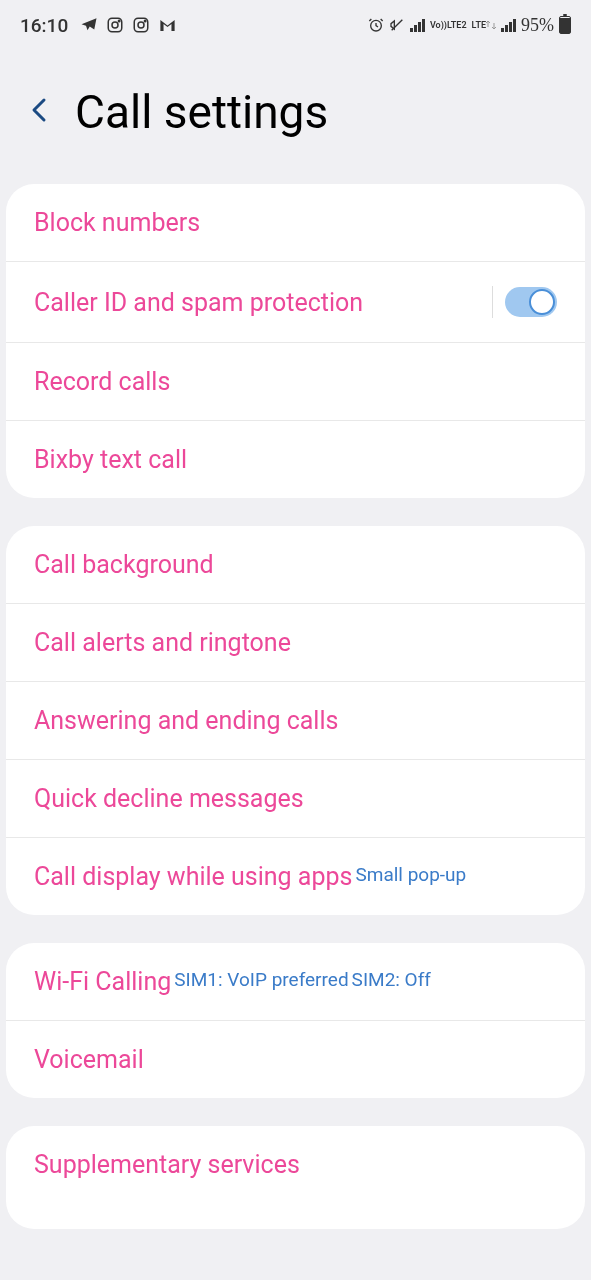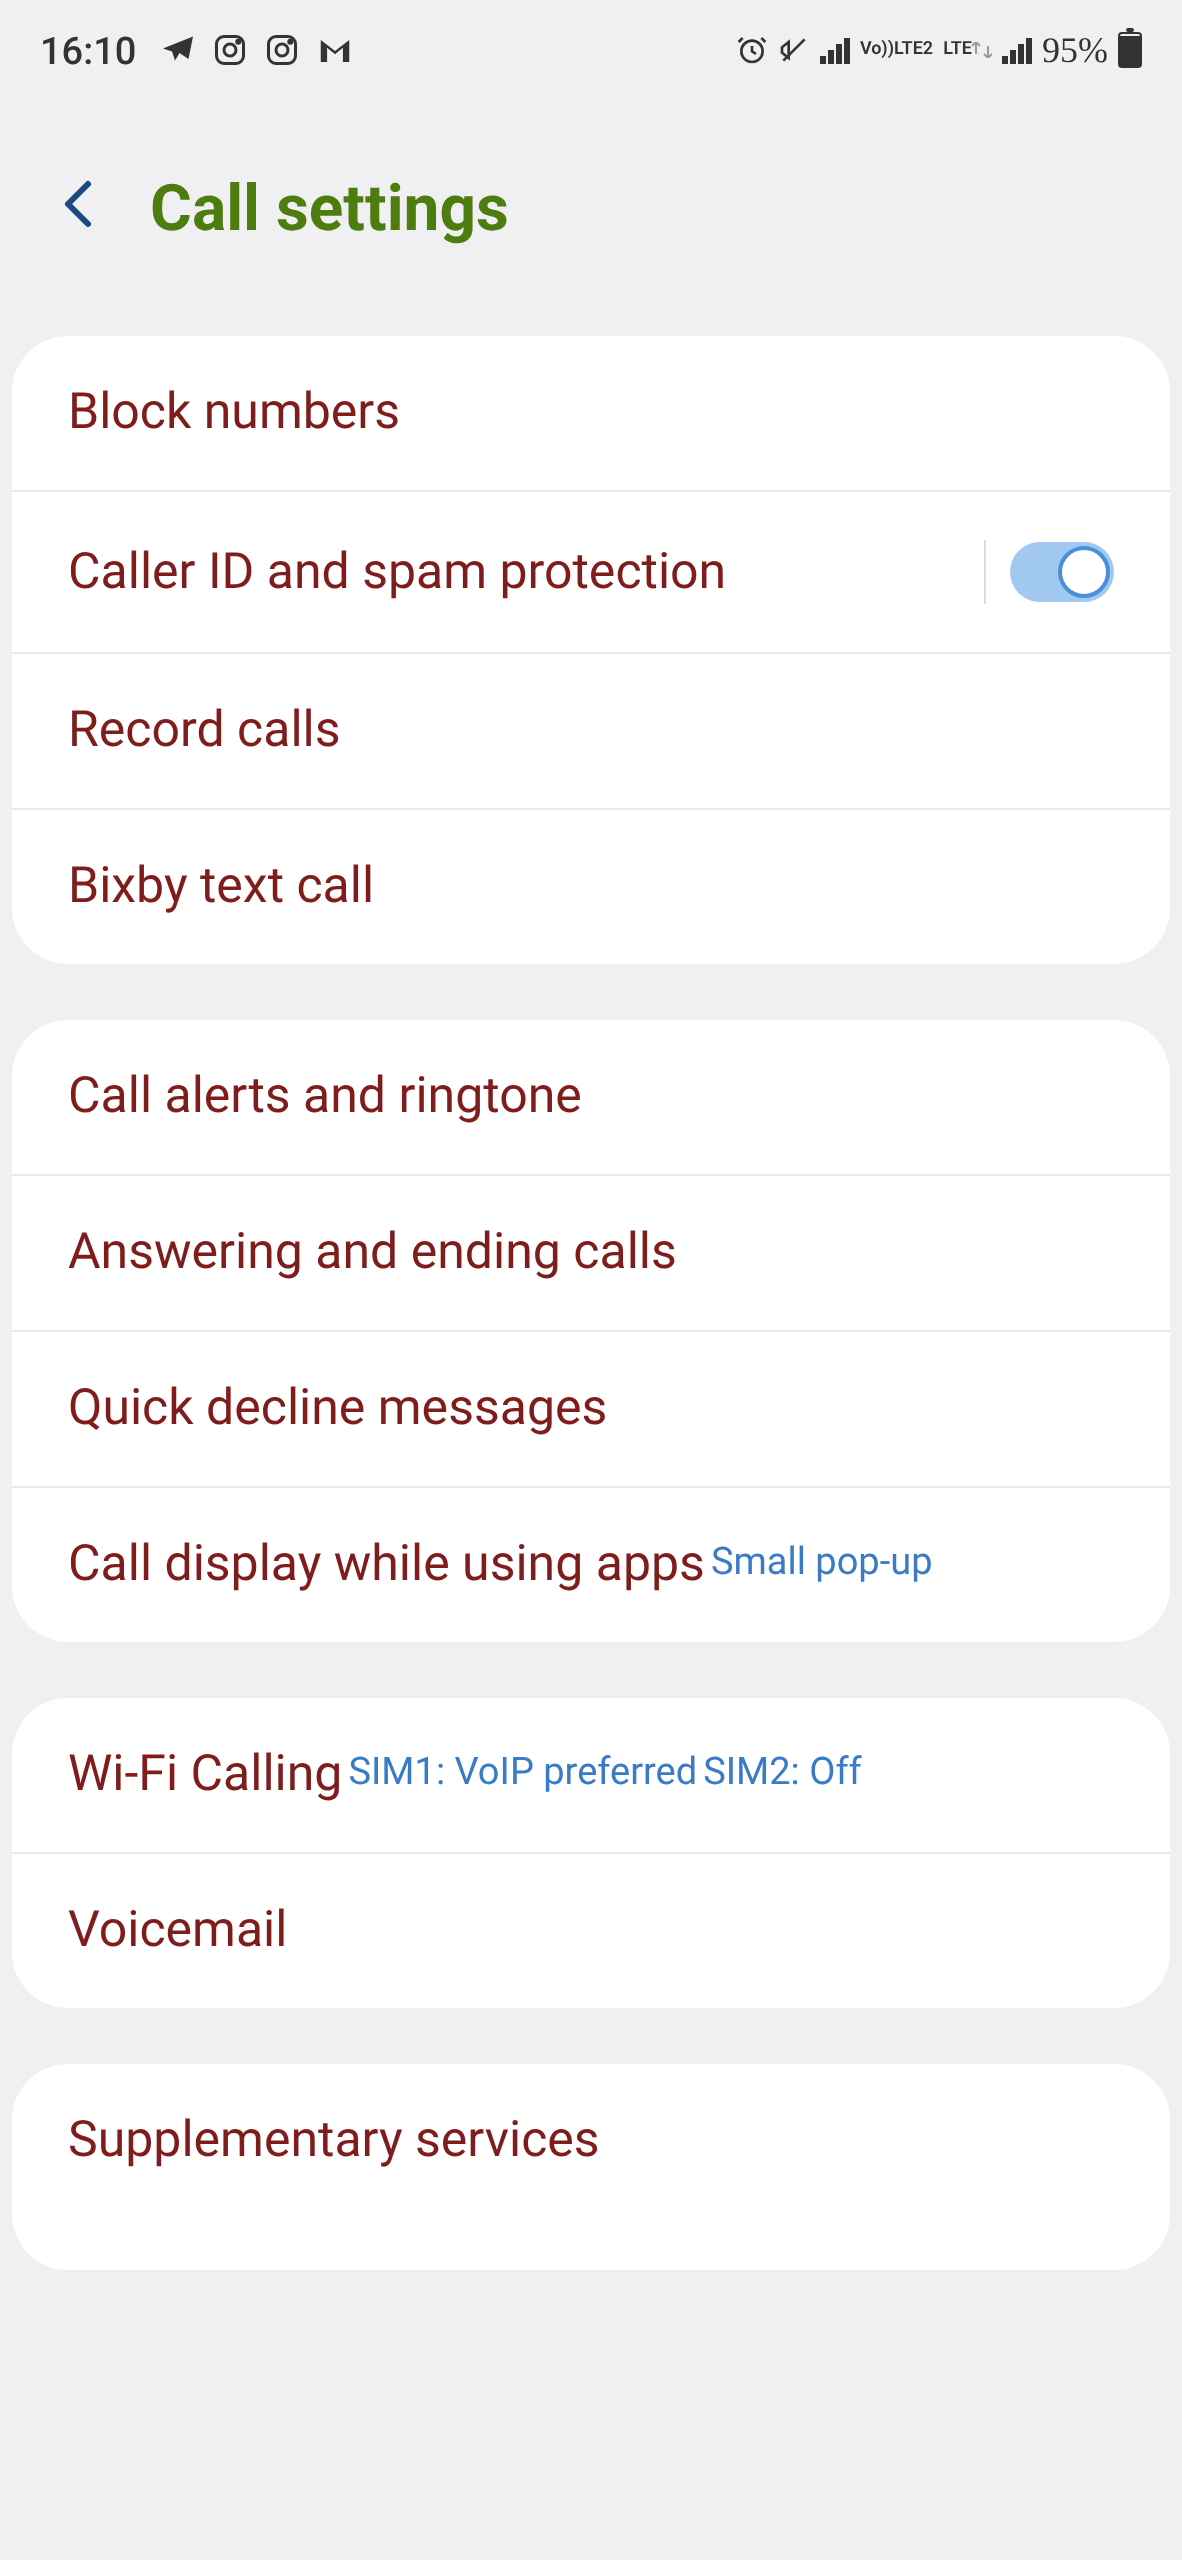--- a/index.html
+++ b/index.html
@@ -49,23 +49,23 @@
       align-items: center;
       padding: 35px 20px 45px 30px;
       gap: 25px;
     }
     .back-btn {
       color: #1b4a82;
       font-size: 28px;
       line-height: 1;
     }
     .page-title {
-      font-size: 32px;
-      font-weight: 700;
-      color: #4d7c0f;
+      font-size: 46px;
+      font-weight: 400;
+      color: #000000;
     }
     .card {
       background: #fff;
       border-radius: 28px;
       margin: 0 6px 28px 6px;
       overflow: hidden;
     }
     .row {
       padding: 24px 28px;
       display: flex;
@@ -76,21 +76,21 @@
     .row:last-child {
       border-bottom: none;
     }
     .row-content {
       display: flex;
       flex-direction: row;
       gap: 3px;
     }
     .row-title {
       font-size: 25px;
-      color: #7f1d1d;
+      color: #ec4899;
       font-weight: 400;
     }
     .row-subtitle {
       font-size: 19px;
       color: #3a7bc8;
       line-height: 1.35;
     }
     .toggle-wrapper {
       display: flex;
       align-items: center;
@@ -267,20 +267,23 @@
   <div class="row">
     <span class="row-title">Record calls</span>
   </div>
   <div class="row">
     <span class="row-title">Bixby text call</span>
   </div>
 </div>
 
 <div class="card">
   <div class="row">
+    <span class="row-title">Call background</span>
+  </div>
+  <div class="row">
     <span class="row-title">Call alerts and ringtone</span>
   </div>
   <div class="row">
     <span class="row-title">Answering and ending calls</span>
   </div>
   <div class="row">
     <span class="row-title">Quick decline messages</span>
   </div>
   <div class="row">
     <div class="row-content">

